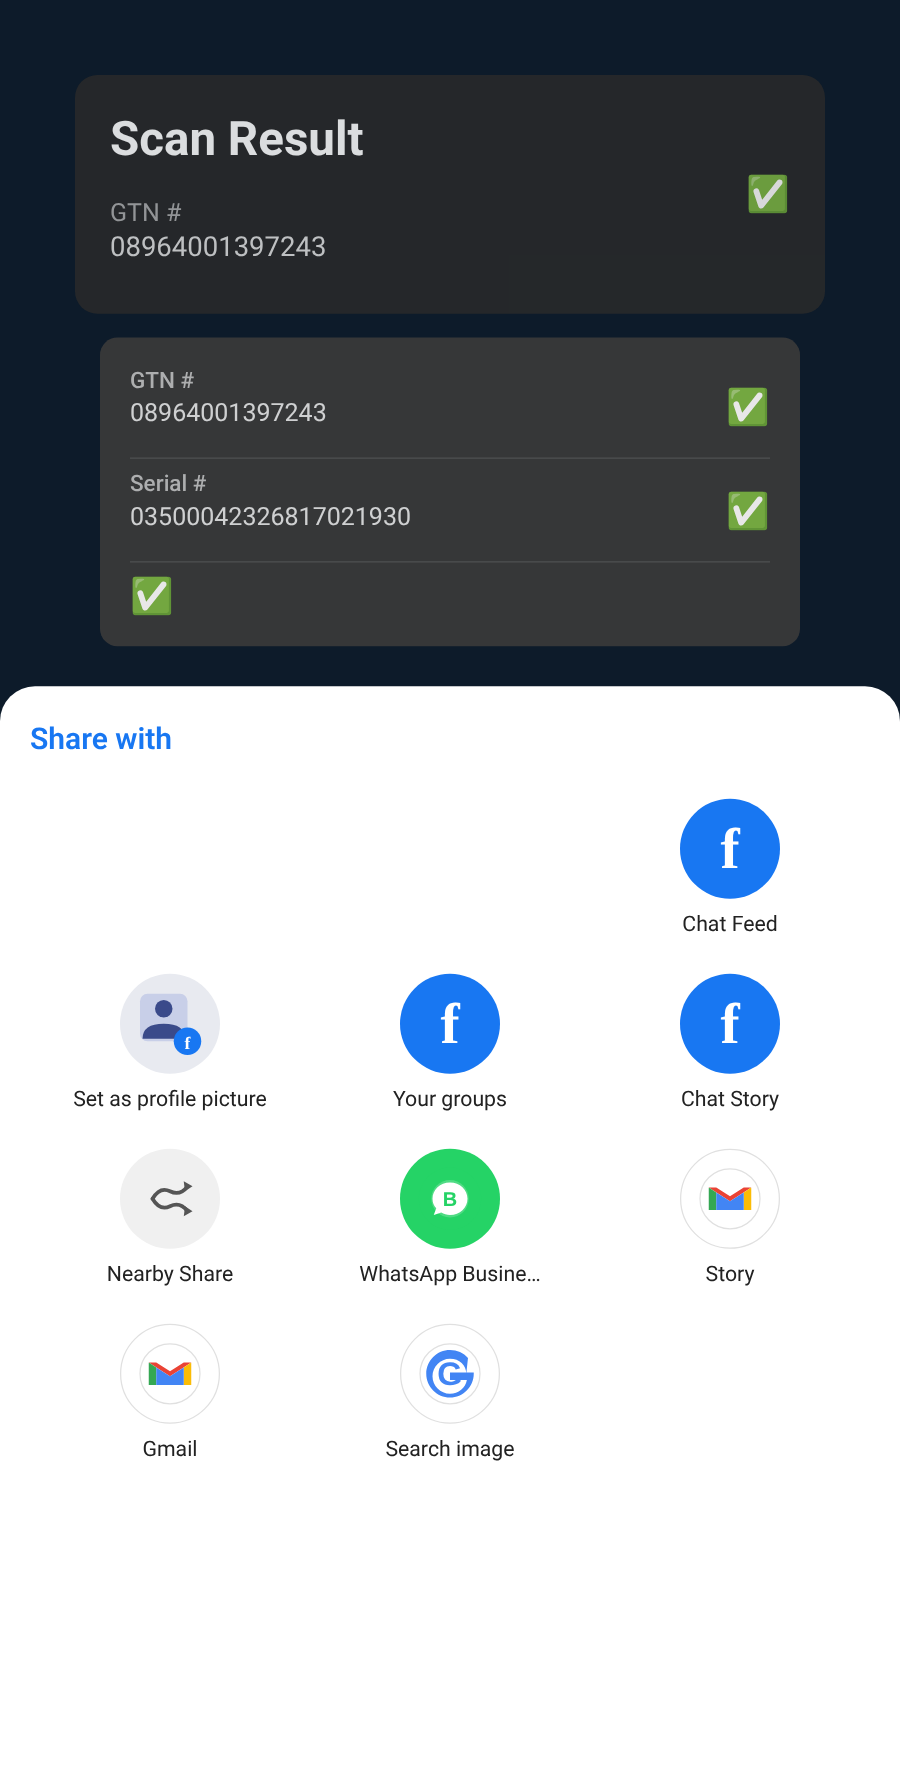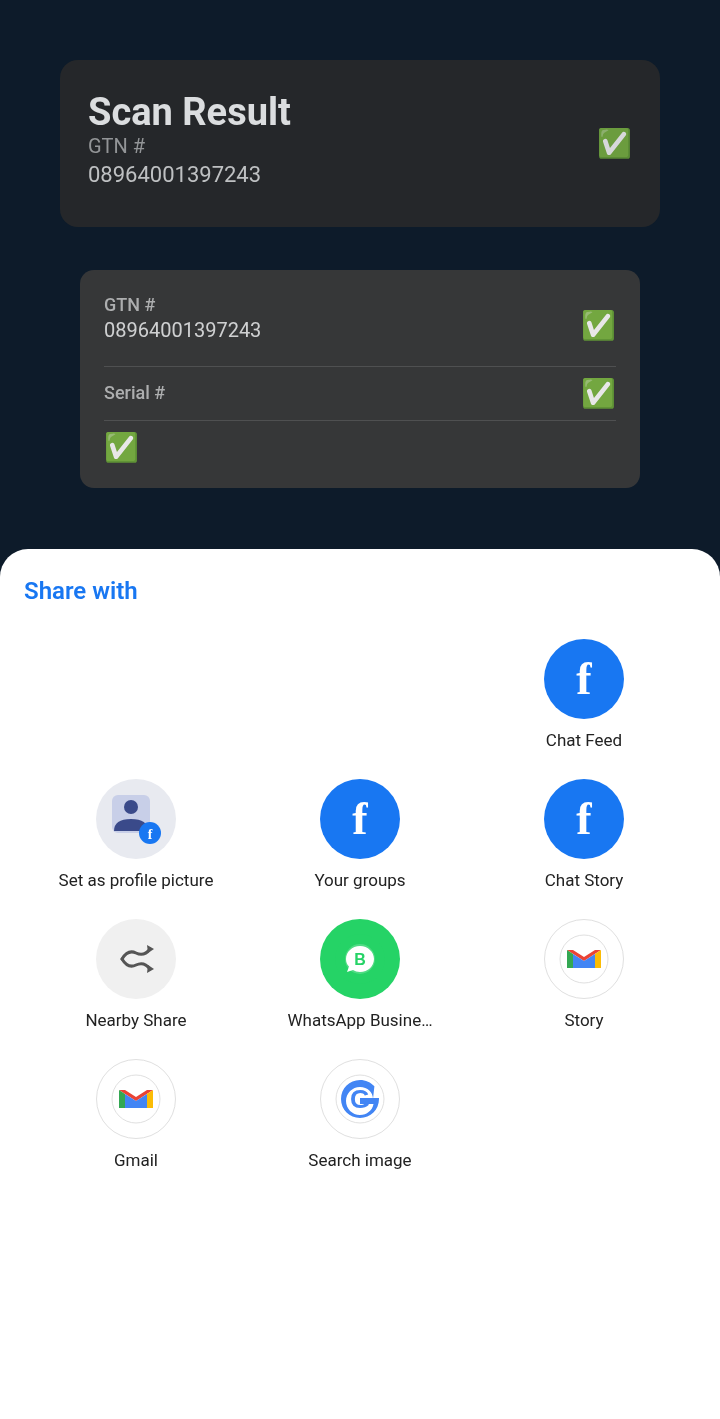--- a/index.html
+++ b/index.html
@@ -20,21 +20,21 @@
       right: 60px;
       background: #2a2a2a;
       border-radius: 18px;
       padding: 30px 28px;
       opacity: 0.85;
     }
     .bg-card .title {
       font-size: 38px;
       font-weight: 700;
       color: #fff;
-      margin-bottom: 0;
+      margin-bottom: 24px;
     }
     .bg-card .field-label {
       font-size: 20px;
       color: #aaa;
       margin-bottom: 4px;
     }
     .bg-card .field-value {
       font-size: 22px;
       color: #ddd;
       margin-bottom: 10px;
@@ -224,20 +224,21 @@
     <div>
       <div class="field-label">GTN #</div>
       <div class="field-value">08964001397243</div>
     </div>
     <span class="check-badge">✅</span>
   </div>
   <hr class="divider">
   <div class="field-row">
     <div>
       <div class="field-label">Serial #</div>
+      <div class="field-value">03500042326817021930</div>
     </div>
     <span class="check-badge">✅</span>
   </div>
   <hr class="divider">
   <div class="field-row">
     <span class="check-badge">✅</span>
   </div>
 </div>
 
 <div class="share-sheet">

